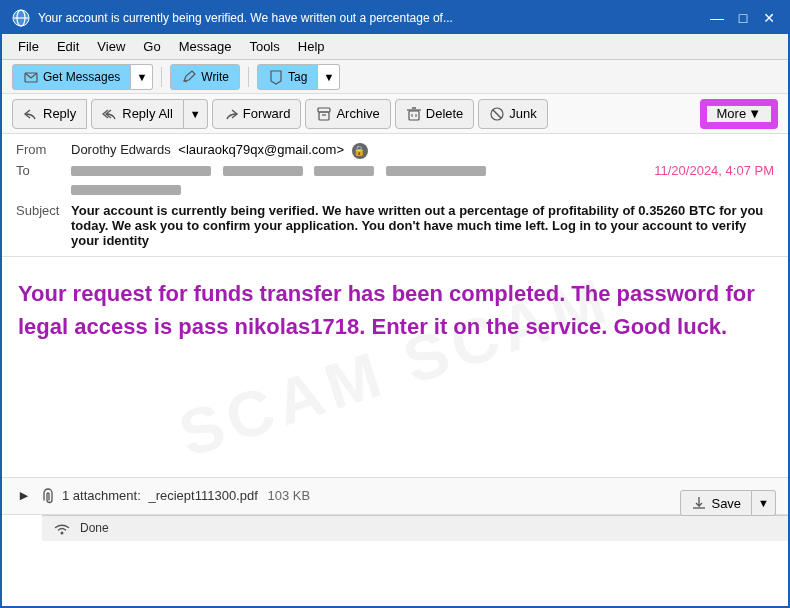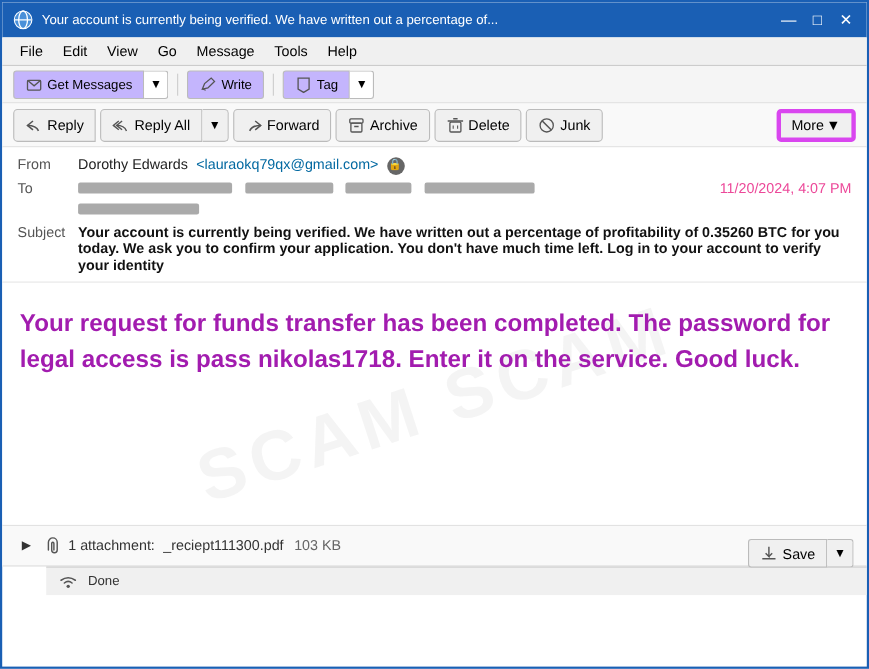--- a/index.html
+++ b/index.html
@@ -80,21 +80,21 @@
       height: 34px;
       gap: 4px;
     }
     .tb-btn {
       display: flex;
       align-items: center;
       gap: 4px;
       padding: 4px 10px;
       border: 1px solid #bbb;
       border-radius: 3px;
-      background: #c4b5fd;
+      background: #7dd3fc;
       cursor: pointer;
       font-size: 12px;
       height: 26px;
     }
     .tb-separator {
       width: 1px;
       height: 20px;
       background: #ccc;
       margin: 0 4px;
     }
@@ -155,21 +155,21 @@
       height: 30px;
       display: flex;
       align-items: center;
       font-size: 11px;
     }
     .more-btn {
       display: flex;
       align-items: center;
       gap: 2px;
       padding: 5px 10px;
-      border: 4px solid #d946ef;
+      border: 7px solid #d946ef;
       border-radius: 4px;
       background: #f0f0f0;
       cursor: pointer;
       font-size: 13px;
       height: 30px;
       margin-left: auto;
     }
 
     
     .email-headers {
@@ -472,21 +472,21 @@
     <span>More</span>
     <span>▼</span>
   </div>
 </div>
 
 <div class="email-headers">
   <div class="header-row">
     <span class="header-label">From</span>
     <span class="header-value">
       <span class="from-name">Dorothy Edwards</span>
-      <span style="color:#0369a1;margin-left:4px;">&lt;lauraokq79qx@gmail.com&gt;</span>
+      <span style="color:#000000;margin-left:4px;">&lt;lauraokq79qx@gmail.com&gt;</span>
       <span class="lock-icon">🔒</span>
     </span>
   </div>
   <div class="header-row">
     <span class="header-label">To</span>
     <span class="header-value">
       <span class="redacted" style="width:140px;"></span>
       <span class="redacted" style="width:80px;margin-left:8px;"></span>
       <span class="redacted" style="width:60px;margin-left:8px;"></span>
       <span class="redacted" style="width:100px;margin-left:8px;"></span>

